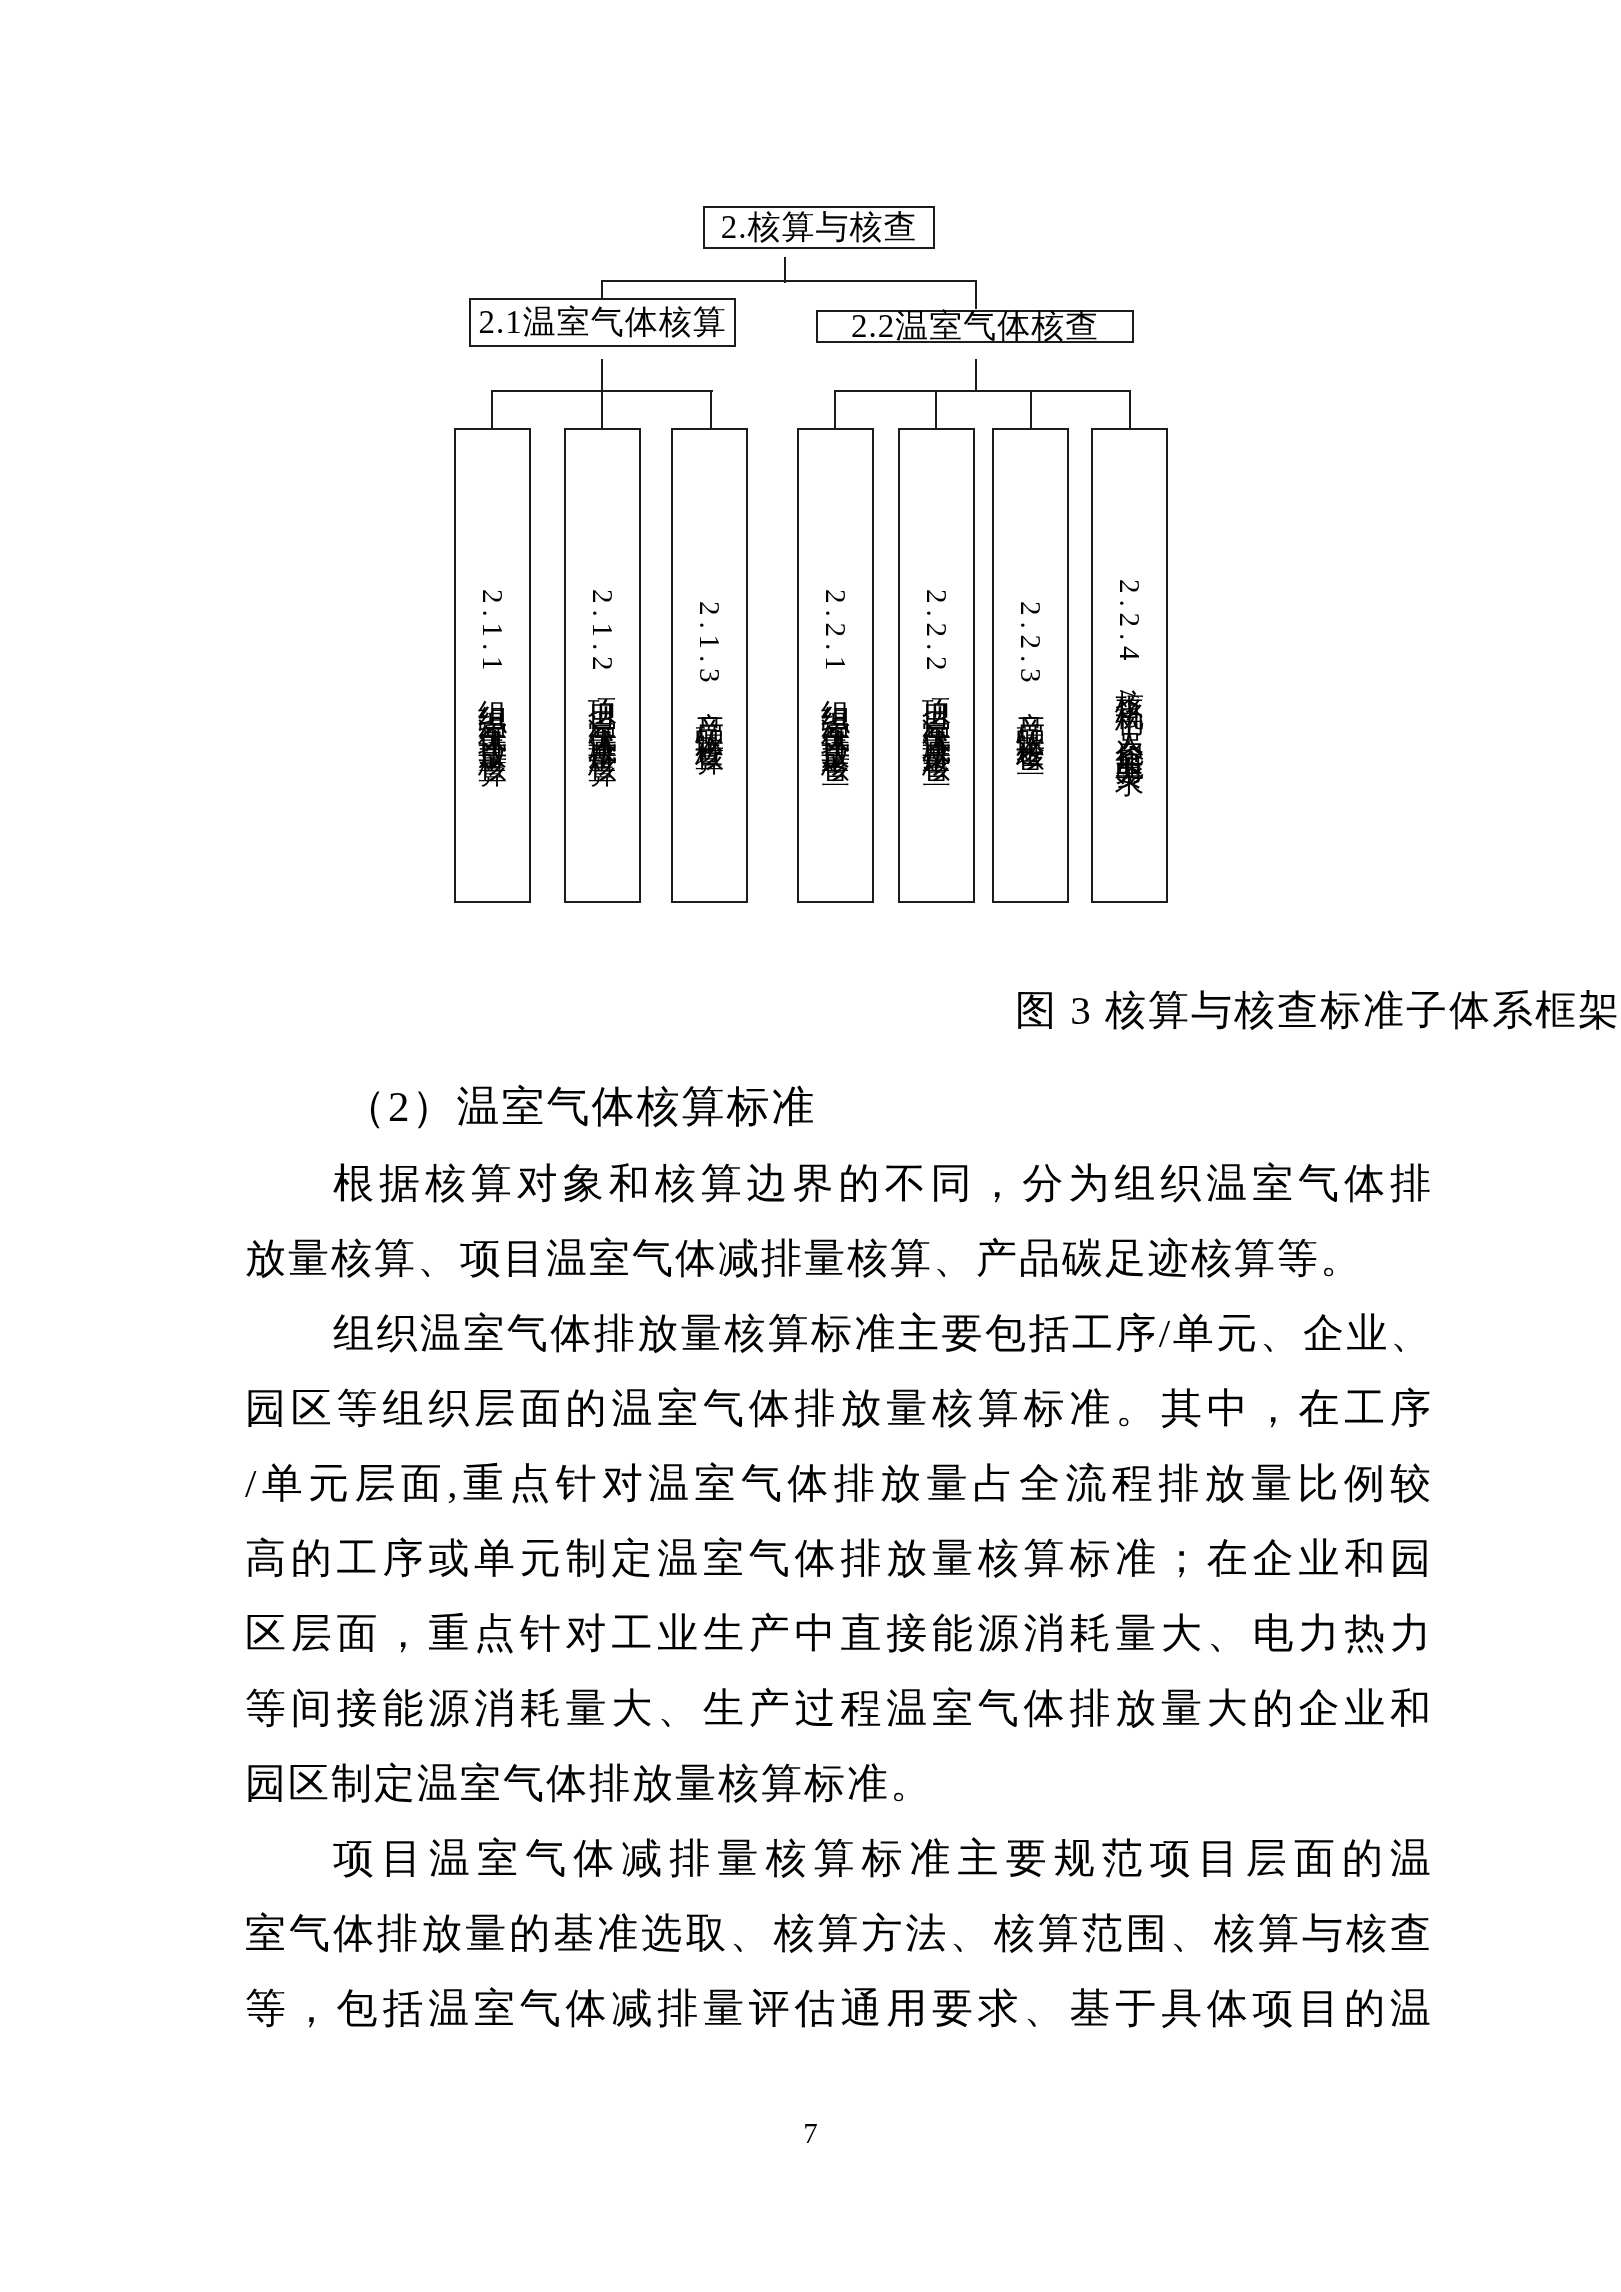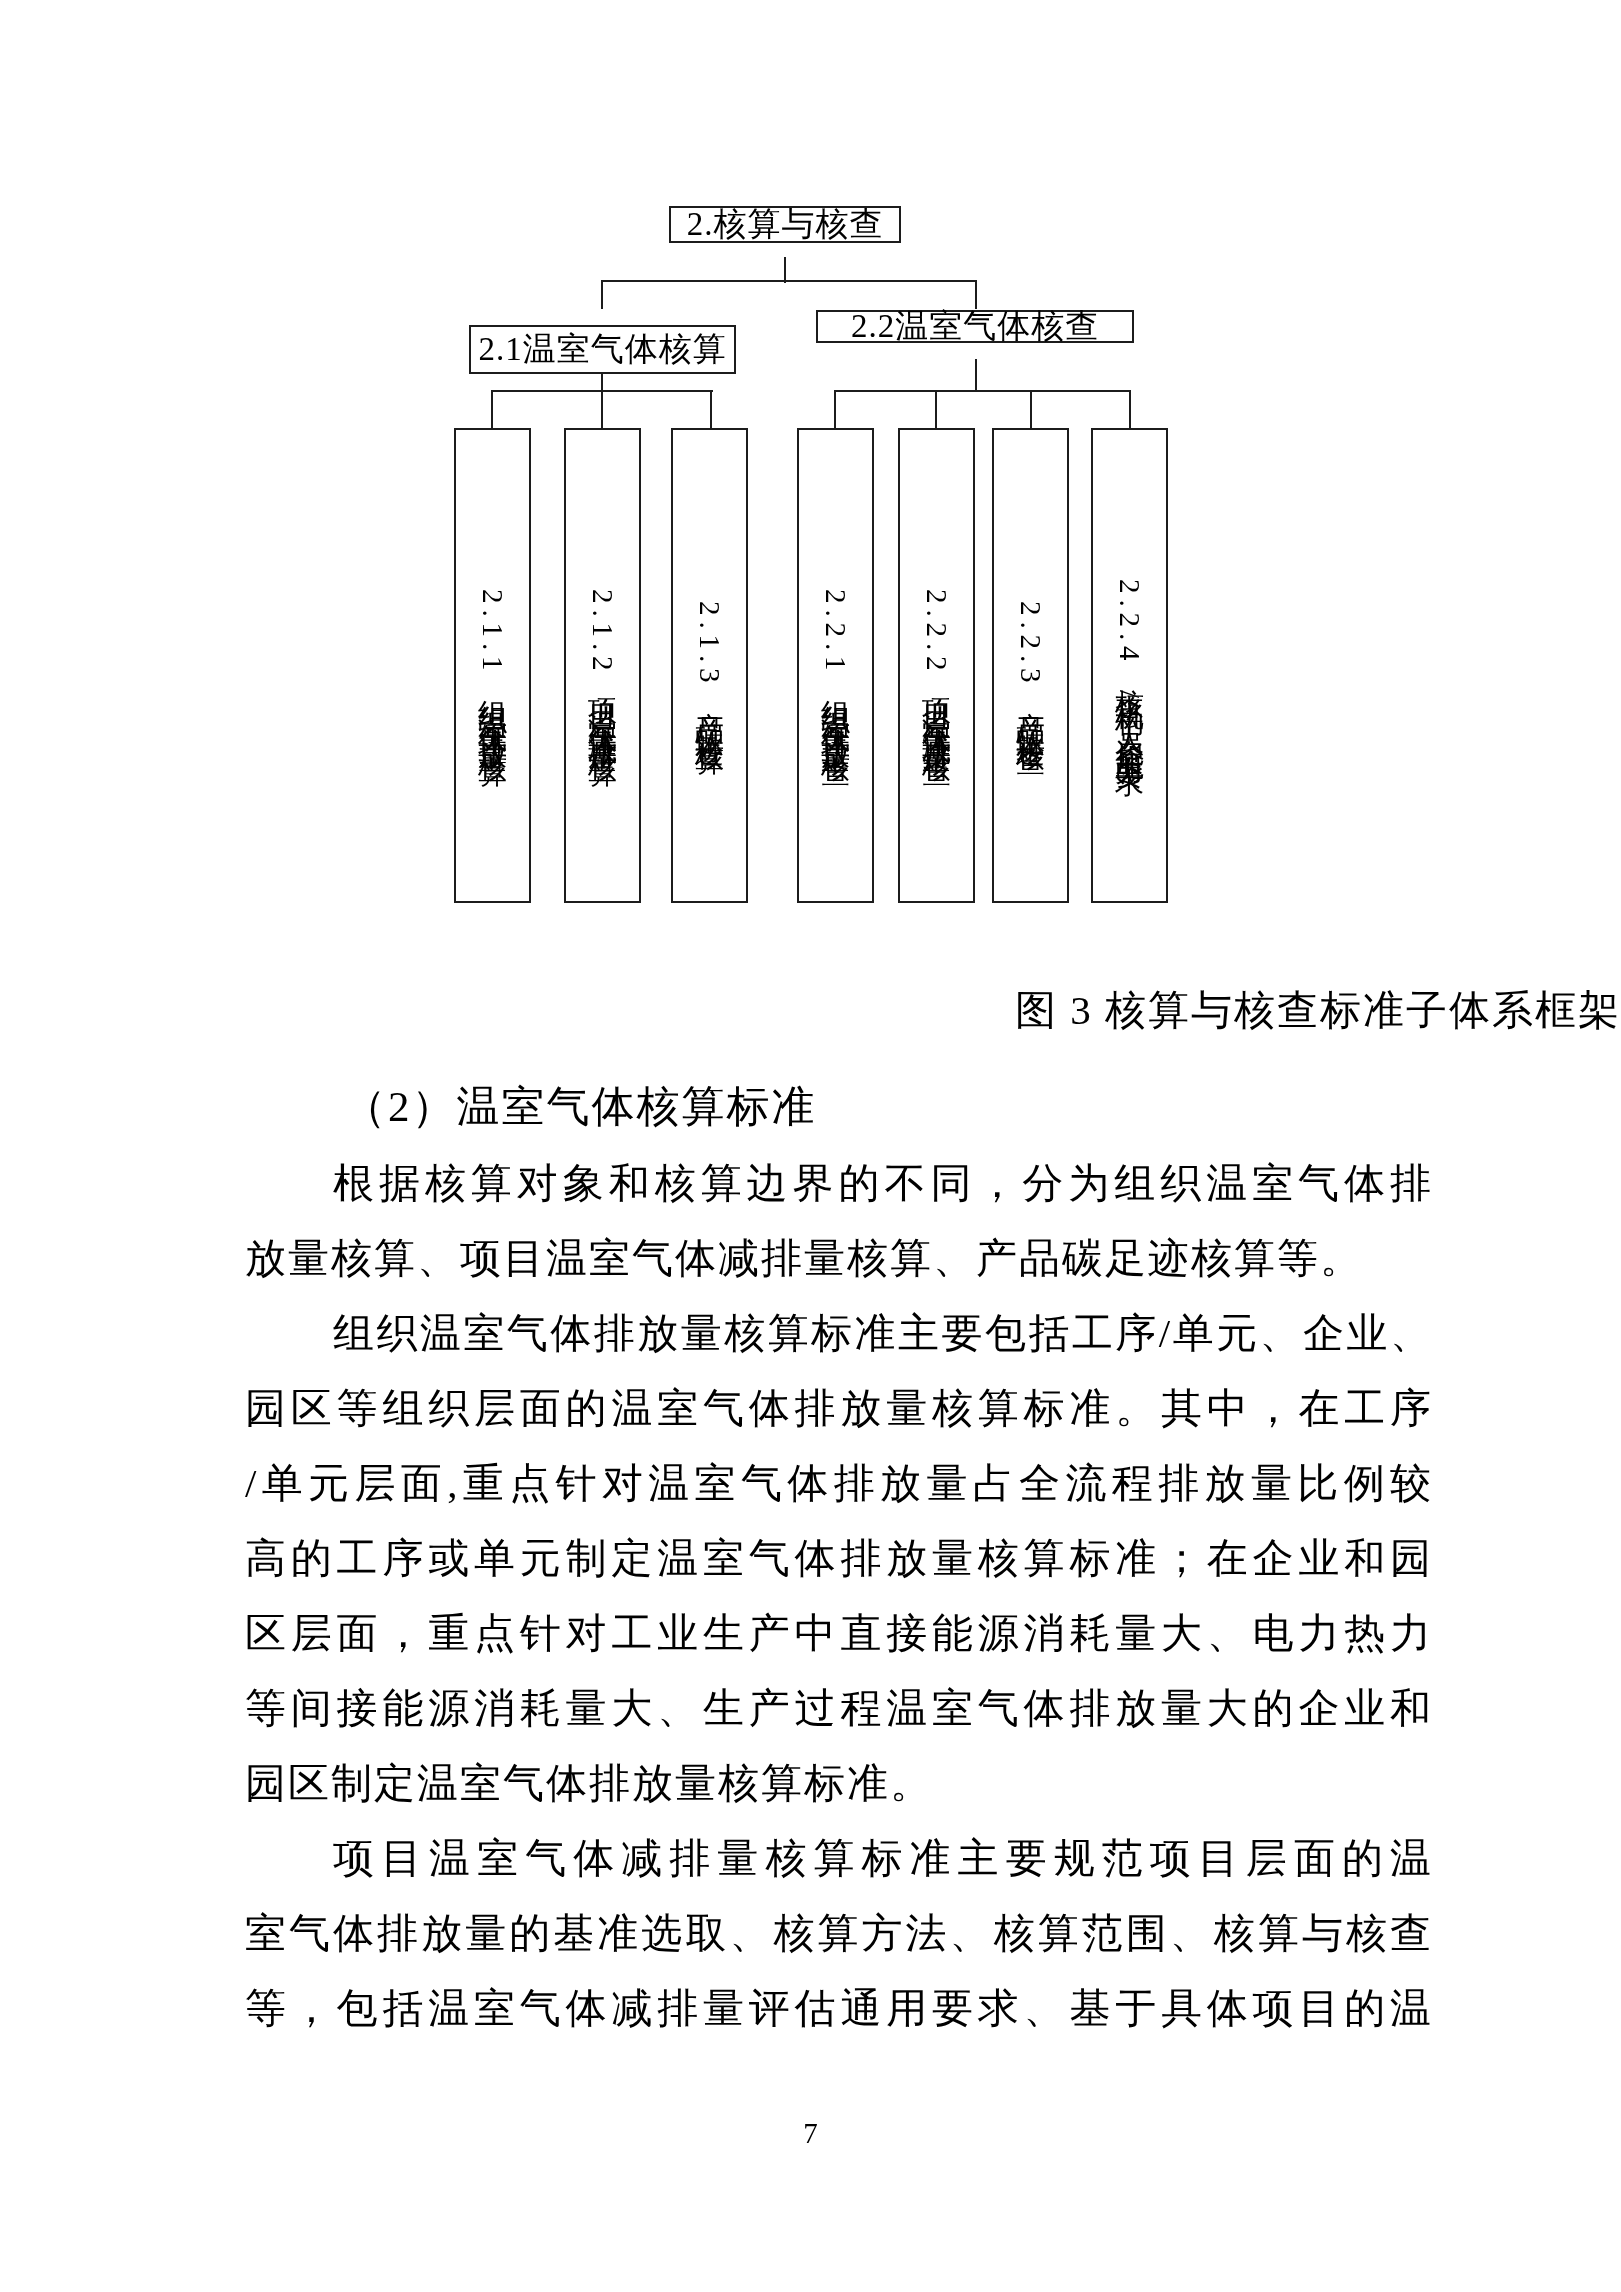--- a/index.html
+++ b/index.html
@@ -88,23 +88,23 @@
     <div class="cline" style="left:601px;top:390px;width:2px;height:38px;"></div>
     <div class="cline" style="left:710px;top:390px;width:2px;height:38px;"></div>
 
     <div class="cline" style="left:975px;top:359px;width:2px;height:33px;"></div>
     <div class="cline" style="left:834px;top:390px;width:297px;height:2px;"></div>
     <div class="cline" style="left:834px;top:390px;width:2px;height:38px;"></div>
     <div class="cline" style="left:935px;top:390px;width:2px;height:38px;"></div>
     <div class="cline" style="left:1030px;top:390px;width:2px;height:38px;"></div>
     <div class="cline" style="left:1129px;top:390px;width:2px;height:38px;"></div>
 
-    <div class="fbox" style="left:669px;top:206px;width:232px;height:37px;">2.核算与核查</div>
+    <div class="fbox" style="left:703px;top:206px;width:232px;height:43px;">2.核算与核查</div>
 
-    <div class="fbox" style="left:469px;top:325px;width:267px;height:49px;font-family:Liberation Serif, serif;">2.1温室气体核算</div>
+    <div class="fbox" style="left:469px;top:298px;width:267px;height:49px;font-family:Liberation Serif, serif;">2.1温室气体核算</div>
     <div class="fbox" style="left:816px;top:310px;width:318px;height:33px;">2.2温室气体核查</div>
 
     <div class="vbox" style="left:454px;">
       <span>2.1.1组织温室气体排放量核算</span>
     </div>
     <div class="vbox" style="left:564px;">
       <span>2.1.2项目温室气体减排量核算</span>
     </div>
     <div class="vbox" style="left:671px;">
       <span>2.1.3产品碳足迹核算</span>

